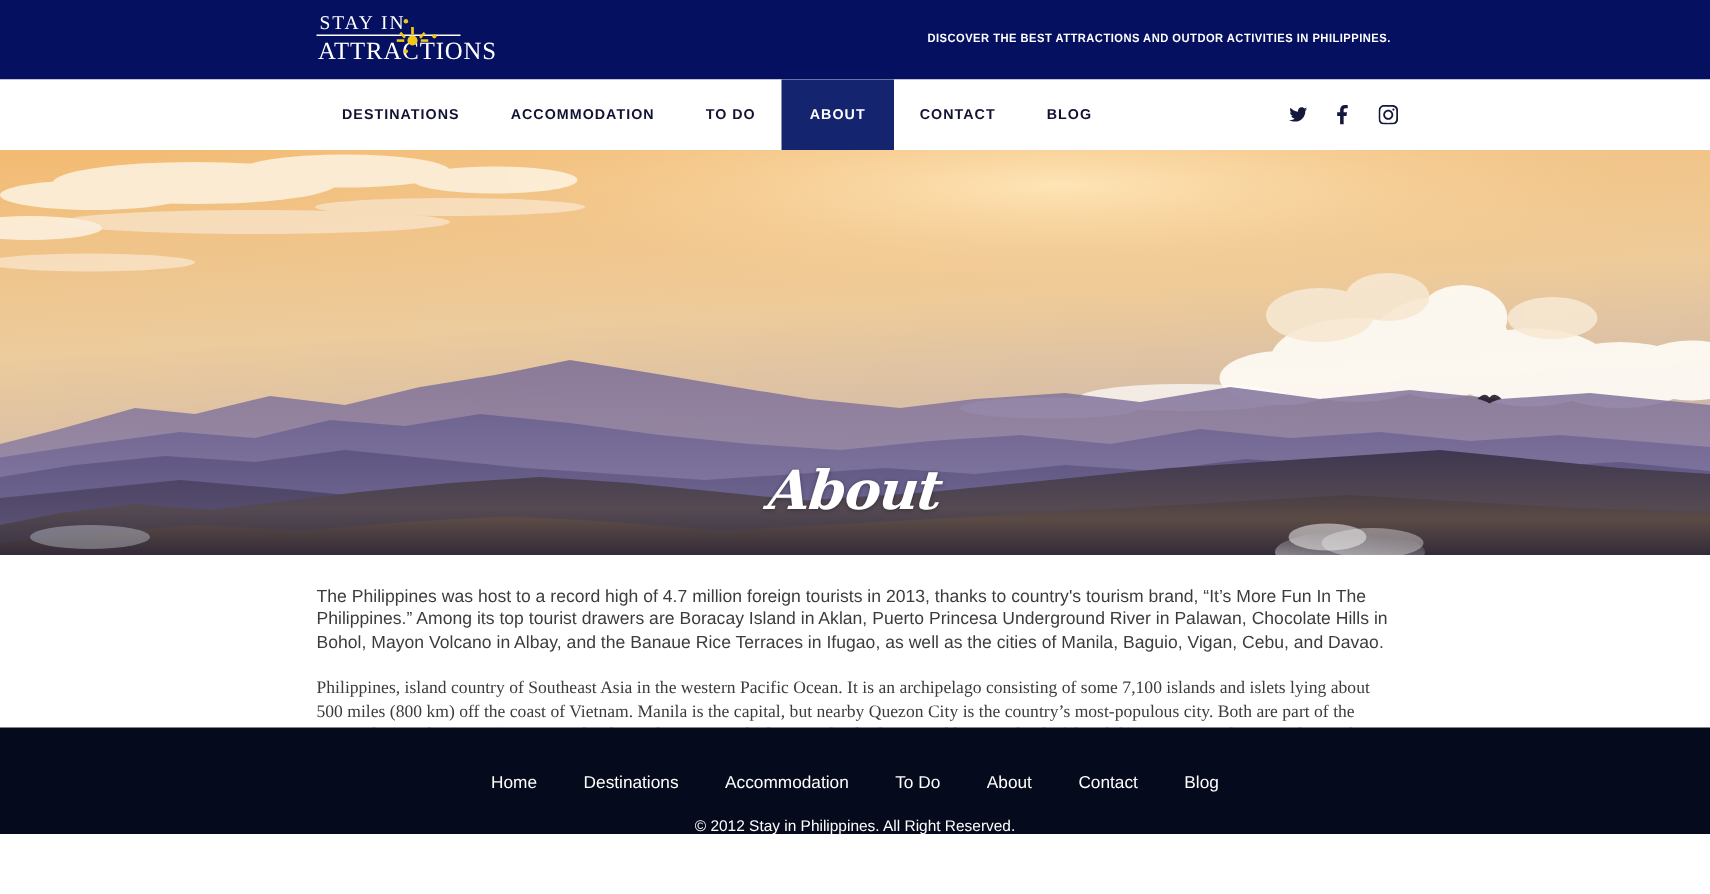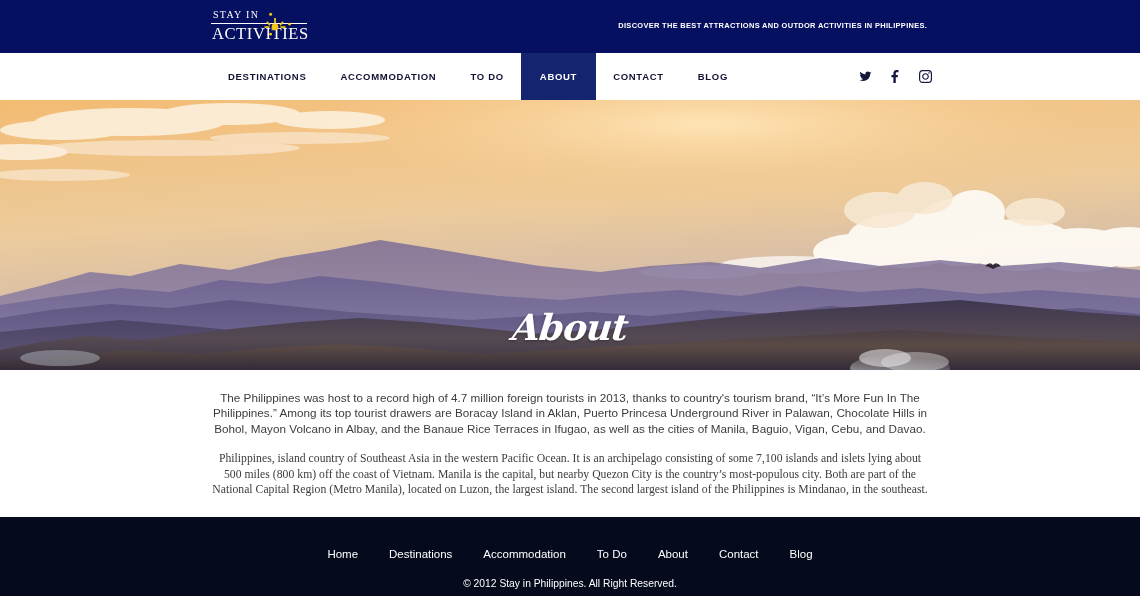--- a/index.html
+++ b/index.html
@@ -21,21 +21,21 @@
   .logo {
     position: absolute;
     left: 211px;
     top: 8px;
     width: 96px;
     color: #ffffff;
     font-family: "Liberation Serif", serif;
     text-align: center;
   }
   .logo-line1 {
-    font-size: 10px;
+    font-size: 13px;
     letter-spacing: 1.3px;
     line-height: 14px;
     text-align: left;
     padding-left: 2px;
   }
   .logo-rule {
     height: 1px;
     background: #ffffff;
     margin: 1px 0 1px 0;
   }
@@ -135,35 +135,34 @@
     font-weight: bold;
     letter-spacing: -1px;
     text-shadow: 0 1px 3px rgba(0,0,0,0.35);
     transform: skewX(-6deg);
   }
 
   
   .content {
     background: #ffffff;
     padding: 0 211px;
-    height: 147px;
+    height: 115px;
     padding-top: 20px;
-    text-align: center;
   }
   .content p {
     font-size: 11.7px;
     line-height: 15.4px;
     color: #3c3c3c;
     letter-spacing: 0.02px;
   }
   .content p + p { margin-top: 15px; font-family: Liberation Serif, serif; }
 
   
   .footer {
-    height: 92px;
+    height: 71px;
     background: #050a1c;
     position: relative;
   }
   .footer-nav {
     display: flex;
     justify-content: center;
     align-items: center;
     gap: 31px;
     padding-top: 31px;
   }
@@ -180,21 +179,21 @@
     margin-top: 18px;
   }
 </style>
 </head>
 <body>
 
 <div class="topbar">
   <div class="logo">
     <div class="logo-line1">STAY IN</div>
     <div class="logo-rule"></div>
-    <div class="logo-line2">ACTIVITIES</div>
+    <div class="logo-line2">ATTRACTIONS</div>
     <svg class="logo-sun" viewBox="0 0 40 24">
       <g fill="#f2c716">
         <circle cx="20" cy="15" r="3.4"></circle>
         <rect x="19.1" y="6" width="1.8" height="5"></rect>
         <rect x="12.6" y="9.2" width="1.7" height="4.6" transform="rotate(-42 13.4 11.5)"></rect>
         <rect x="25.7" y="9.2" width="1.7" height="4.6" transform="rotate(42 26.5 11.5)"></rect>
         <rect x="9.5" y="14.2" width="5" height="1.7"></rect>
         <rect x="25.5" y="14.2" width="5" height="1.7"></rect>
         <circle cx="15.6" cy="2.2" r="1.5"></circle>
         <circle cx="34.6" cy="12.2" r="1.4"></circle>

